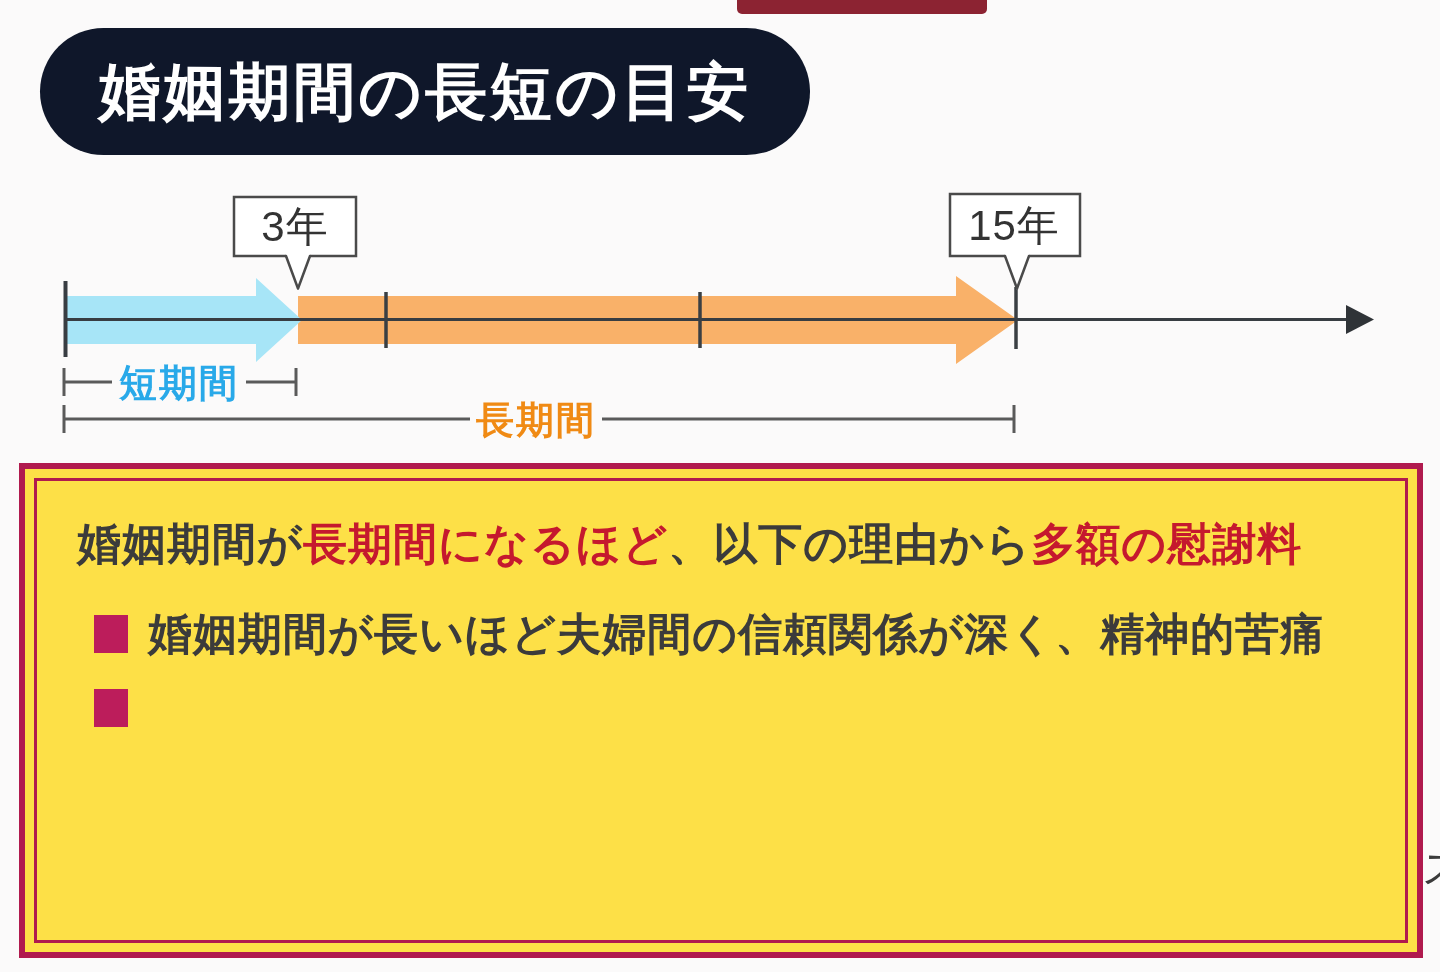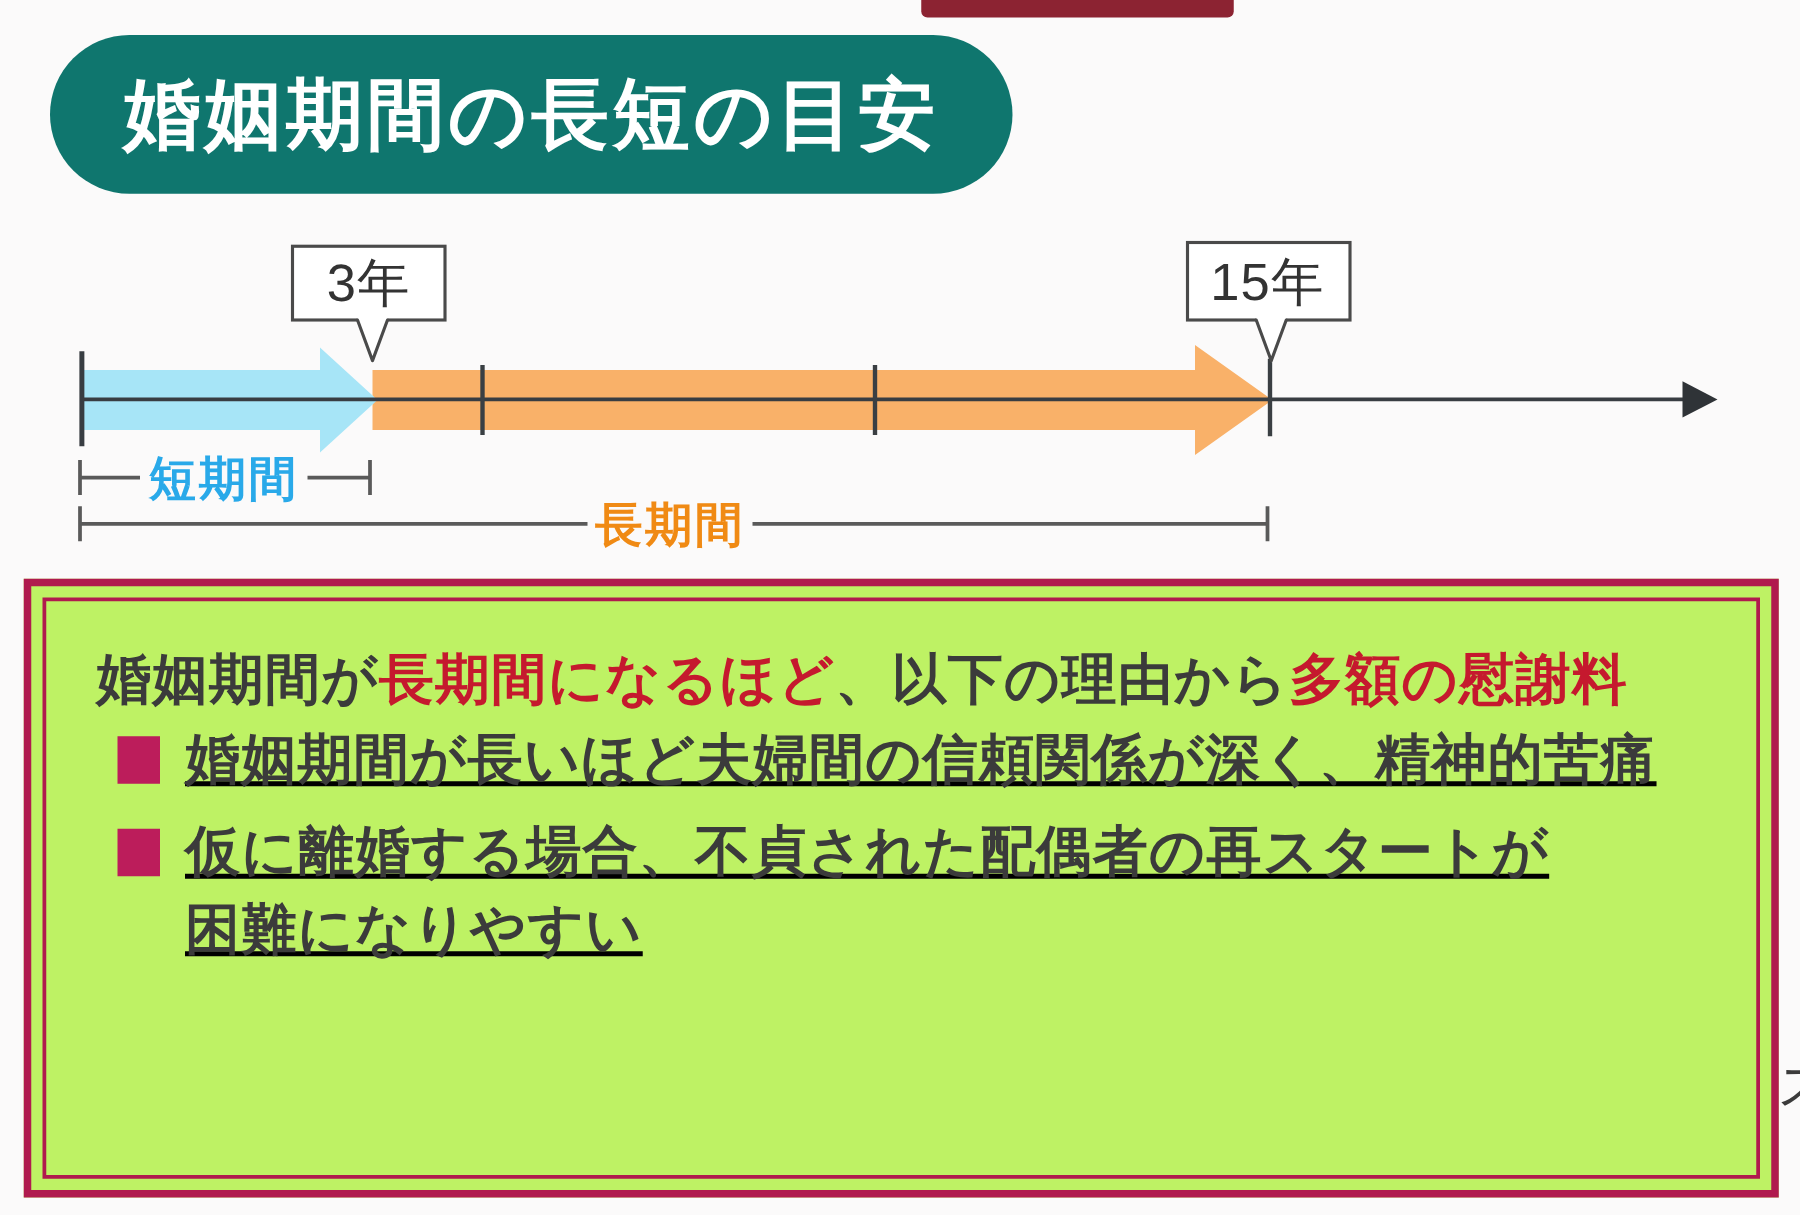--- a/index.html
+++ b/index.html
@@ -7,48 +7,48 @@
     width:1440px;height:972px;position:relative;overflow:hidden;
     background:#fbfafa;
     font-family:"Liberation Sans","DejaVu Sans",sans-serif;
   }
   
   .top-bar{position:absolute;left:737px;top:0;width:250px;height:14px;
     border-radius:0 0 5px 5px;}
   
   .title-pill{
     position:absolute;left:40px;top:28px;width:770px;height:127px;
-    background:#0f766e;border-radius:64px;
+    background:#0f172a;border-radius:64px;
     display:flex;align-items:center;justify-content:center;
   }
   .title-pill span{
     color:#ffffff;font-size:62px;font-weight:700;letter-spacing:3px;white-space:nowrap;
   }
   
   .timeline{position:absolute;left:0;top:0;}
   .timeline text{font-family:"Liberation Sans","DejaVu Sans",sans-serif;}
   .callout-label{font-size:42px;font-weight:500;fill:#333333;letter-spacing:1px;}
   .range-label{font-size:38px;font-weight:700;letter-spacing:2px;}
   
   .info-box-outer{
     position:absolute;left:19px;top:463px;width:1404px;height:495px;
-    border:6px solid #b01a4e;box-sizing:border-box;background:#bef264;padding-left:40px;
+    border:6px solid #b01a4e;box-sizing:border-box;background:#fde047;padding-left:40px;
   }
   .info-box-inner{
     position:absolute;left:9px;top:9px;right:9px;bottom:9px;
     border:3px solid #b01a4e;box-sizing:border-box;
   }
   .info-content{padding:30px 36px 0 40px;}
   .heading{
     font-size:44px;line-height:66px;font-weight:700;letter-spacing:1px;color:#3b3b3b;
   }
   .heading .line{white-space:nowrap;}
   .t-red{color:#c5192e;}
   .t-dark{color:#3b3b3b;}
-  .bullets{padding-left:17px;text-decoration:underline;}
+  .bullets{margin-top:26px;padding-left:17px;}
   .bullet-row{display:flex;margin-bottom:12px;}
   .bullet-marker{
     flex:0 0 34px;width:34px;height:38px;margin-top:12px;margin-right:20px;
   }
   .bullet-text{
     font-size:44px;line-height:62px;font-weight:700;letter-spacing:1px;color:#3b3b3b;
   }
   .bullet-text .line{white-space:nowrap;}
   
   .edge-glyph{
@@ -121,23 +121,19 @@
 
       <div class="bullets">
         <div class="bullet-row">
           <div class="bullet-marker" style="background:#bc1d5b;"></div>
           <div class="bullet-text">
             <span class="line">婚姻期間が長いほど夫婦間の信頼関係が深く、精神的苦痛</span><br>
           </div>
         </div>
         <div class="bullet-row">
           <div class="bullet-marker" style="background:#bc1d5b;"></div>
-          <div class="bullet-text">
-            <span class="line">仮に離婚する場合、不貞された配偶者の再スタートが</span><br>
-            <span class="line">困難になりやすい</span>
-          </div>
         </div>
       </div>
     </div>
   </div>
 </div>
 
 <div class="edge-glyph">ス</div>
 
 </body></html>

